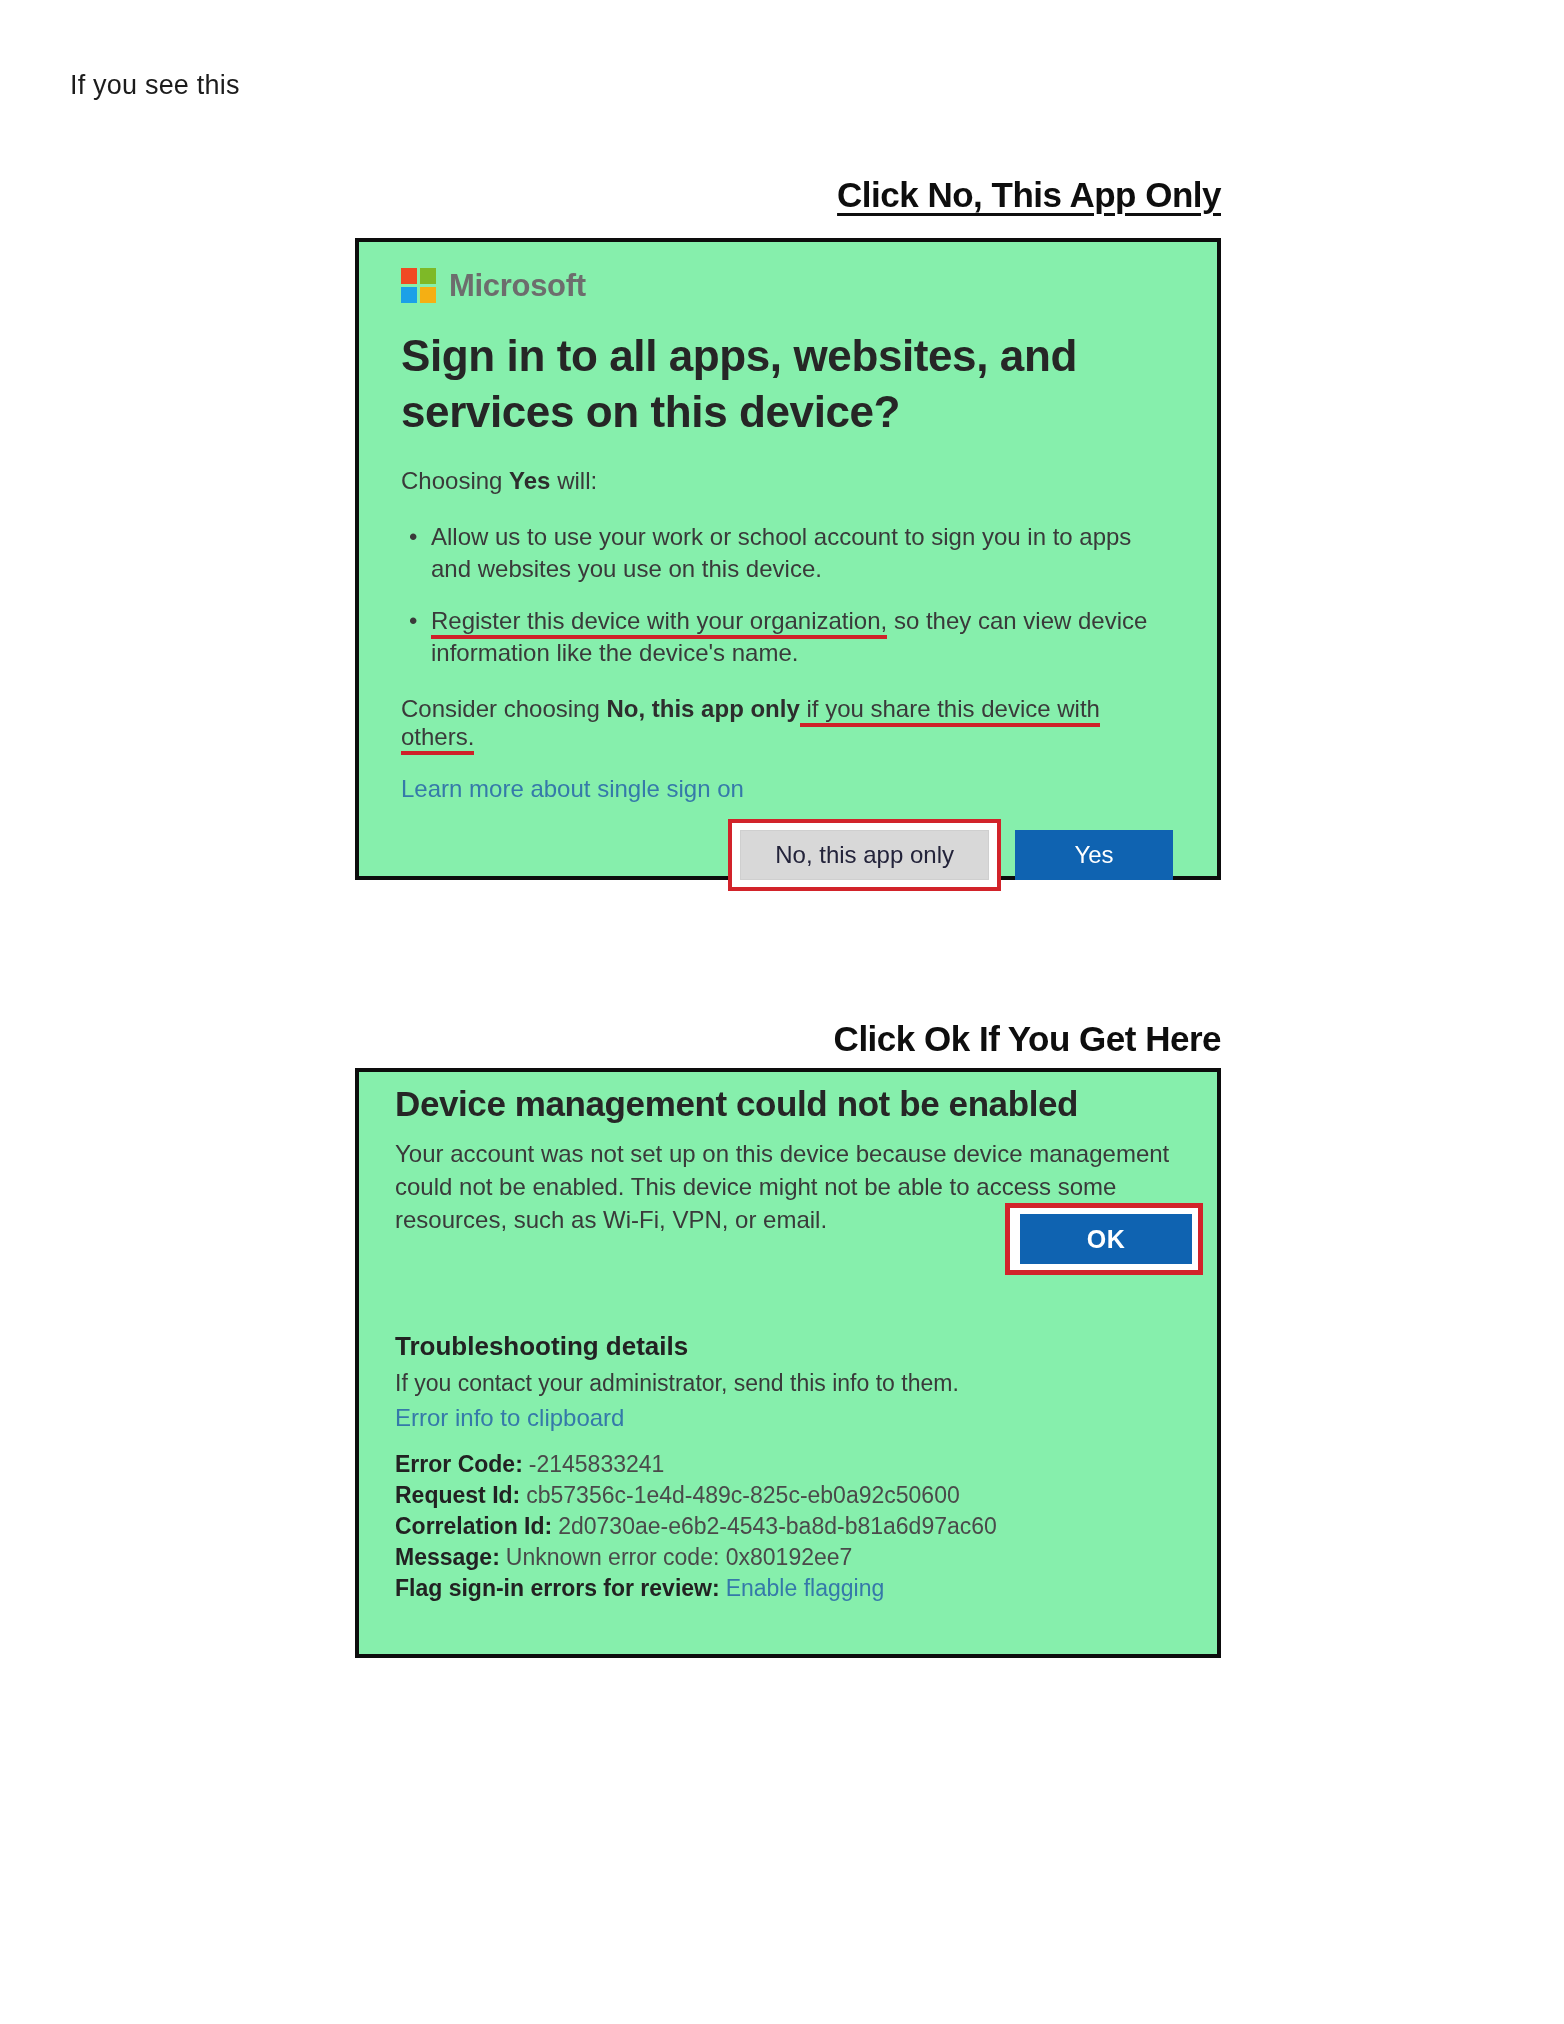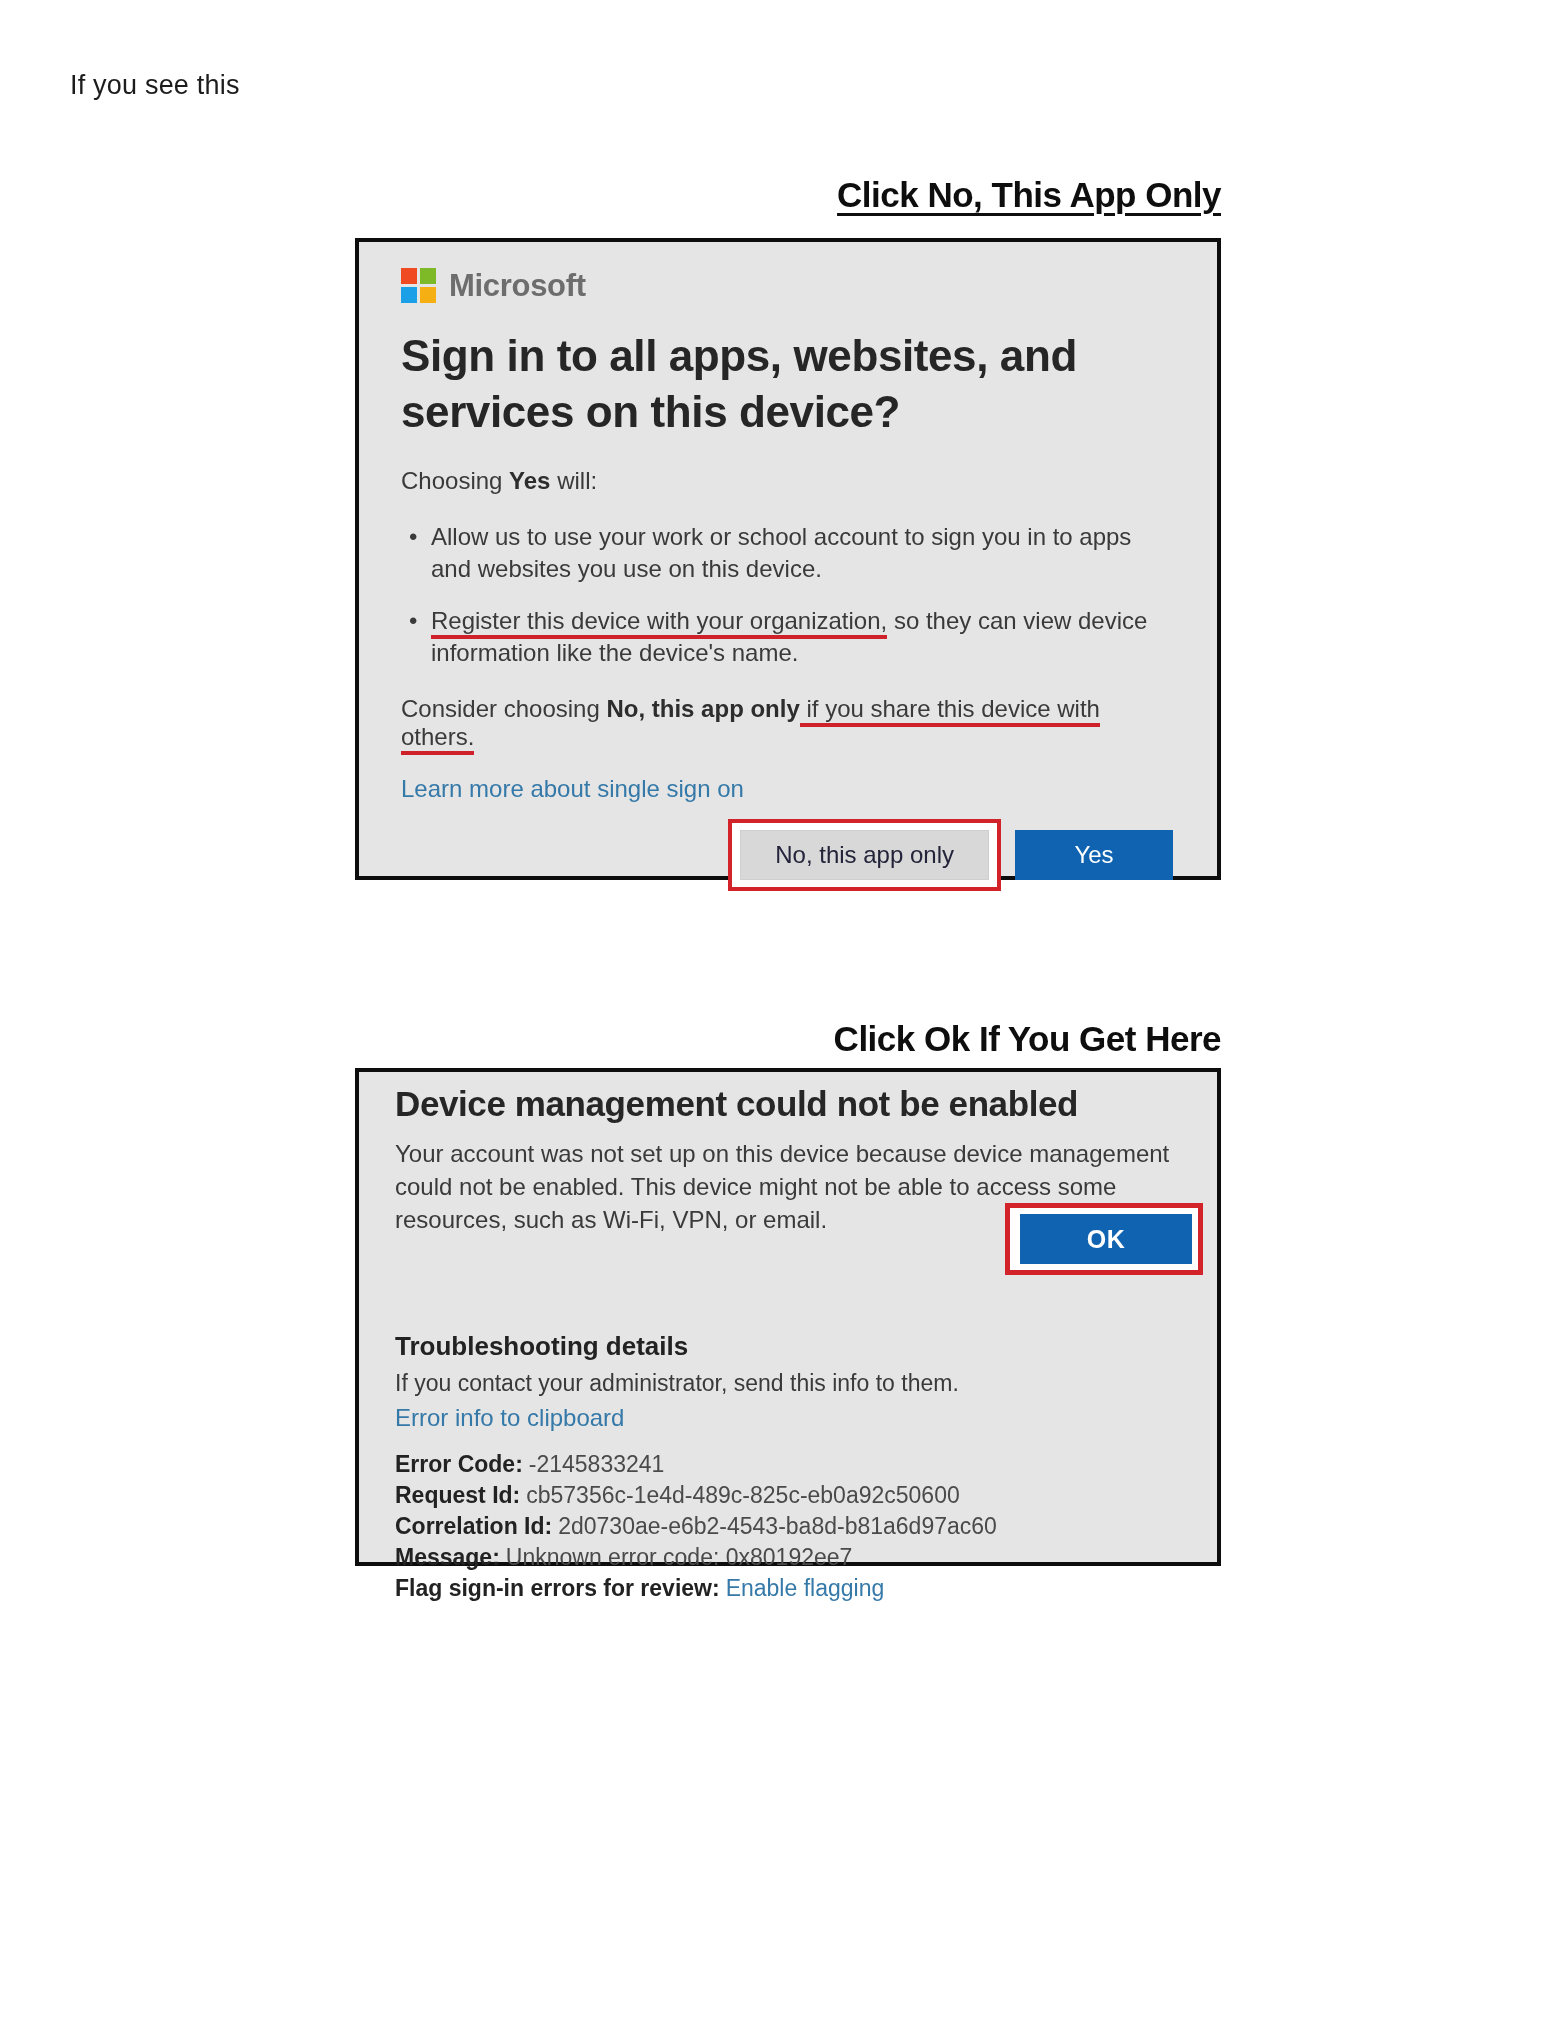--- a/index.html
+++ b/index.html
@@ -21,24 +21,24 @@
     position: absolute; left: 355px; width: 866px;
     text-align: right; font-size: 35px; font-weight: 800;
     color: #0e0e0e; letter-spacing: -0.5px; margin-top: 47px;
   }
   .h1 { top: 128px; }
   .h1 .underlined { text-decoration: underline; text-decoration-thickness: 3px; text-underline-offset: 6px; }
   .h2 { top: 972px; }
 
   .dialog {
     position: absolute; left: 355px; width: 866px;
-    background: #e5e5e5; border: 4px solid #0d0d0d;
+    background: #86efac; border: 4px solid #0d0d0d;
   }
   .dialog1 { top: 238px; height: 642px; padding: 24px 42px 0 42px; }
-  .dialog2 { top: 1068px; height: 498px; padding: 12px 36px 0 36px; }
+  .dialog2 { top: 1068px; height: 590px; padding: 12px 36px 0 36px; }
 
   
   .brand-row { display: flex; align-items: center; gap: 12px; margin-top: 2px; }
   .ms-logo { width: 36px; height: 36px; display: grid; grid-template-columns: 16px 16px; grid-template-rows: 16px 16px; gap: 3px; }
   .ms-logo .sq1 { background: #f04a23; }
   .ms-logo .sq2 { background: #7eb927; }
   .ms-logo .sq3 { background: #1ba0e8; }
   .ms-logo .sq4 { background: #f5af13; }
   .brand-name { font-size: 31px; font-weight: 600; color: #6d6d6d; letter-spacing: -0.3px; }
 

